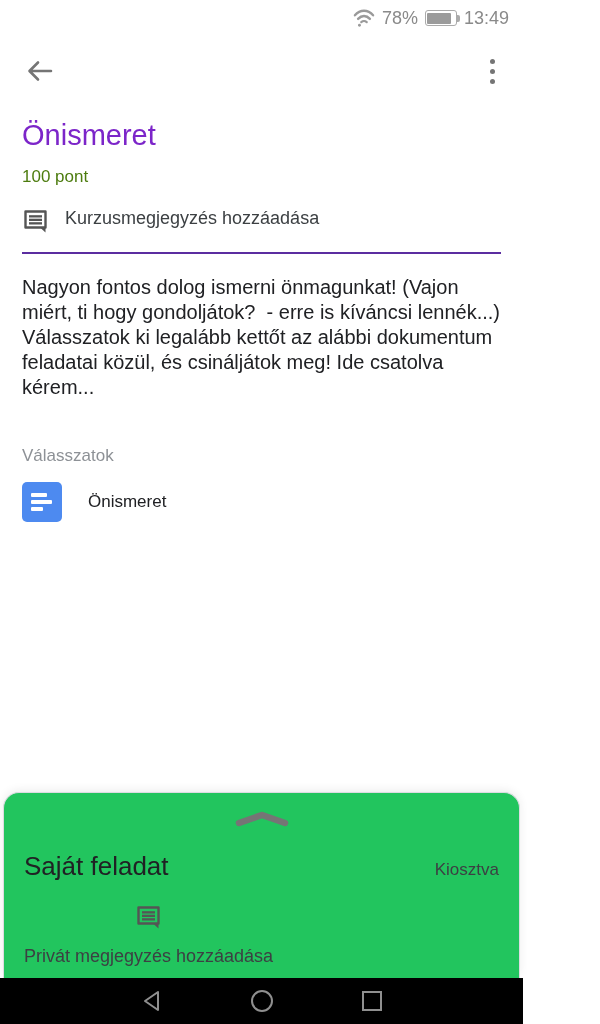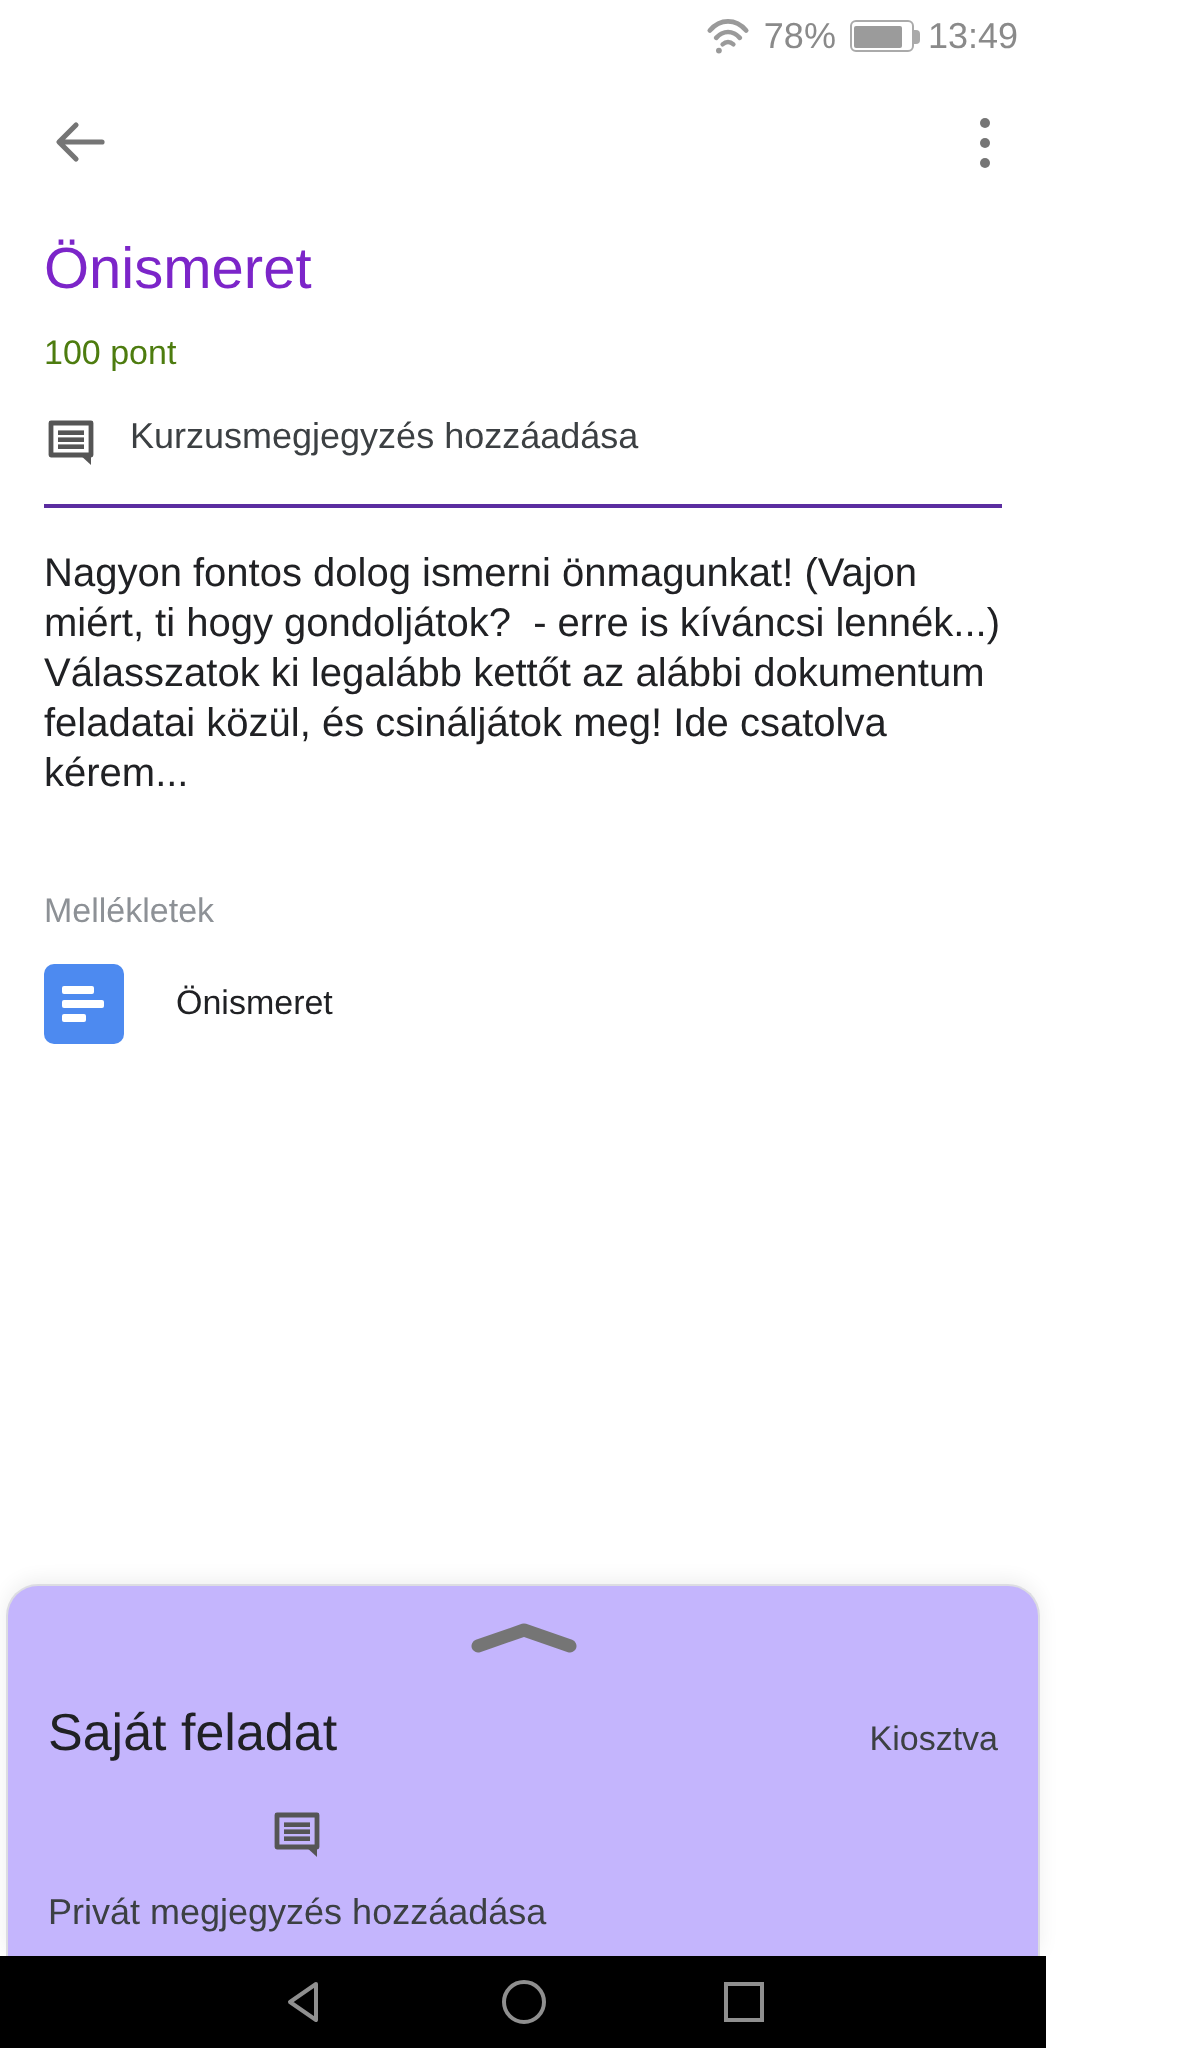--- a/index.html
+++ b/index.html
@@ -86,21 +86,21 @@
   .gdoc-icon i { display: block; height: 4px; background: #ffffff; border-radius: 1px; }
   .gdoc-icon i.l1 { width: 16px; }
   .gdoc-icon i.l2 { width: 21px; }
   .gdoc-icon i.l3 { width: 12px; }
   .attachment-name { font-size: 17px; color: #202124; }
 
   
   .bottom-sheet {
     position: absolute; left: 3px; right: 3px; bottom: 46px;
     height: 186px;
-    background: #c4b5fd;
+    background: #22c55e;
     border: 1px solid #dcdce2;
     border-bottom: none;
     border-radius: 16px 16px 0 0;
     box-shadow: 0 -2px 10px rgba(0,0,0,0.07);
     padding: 0 20px;
   }
   .sheet-handle {
     width: 100%; display: flex; justify-content: center;
     padding-top: 16px;
     background: none; border: none; cursor: pointer;
@@ -175,21 +175,21 @@
         <rect x="7" y="14.2" width="13" height="2.3" fill="#555555"></rect>
       </svg>
       <span class="label">Kurzusmegjegyzés hozzáadása</span>
     </button>
 
     <hr class="accent-divider">
 
     <div class="description">Nagyon fontos dolog ismerni önmagunkat! (Vajon miért, ti hogy gondoljátok?  - erre is kíváncsi lennék...)
 Válasszatok ki legalább kettőt az alábbi dokumentum feladatai közül, és csináljátok meg! Ide csatolva kérem...</div>
 
-    <div class="attachments-label">Mellékletek</div>
+    <div class="attachments-label">Válasszatok</div>
 
     <button class="attachment-item">
       <span class="gdoc-icon">
         <i class="l1"></i>
           <i class="l2"></i>
           <i class="l3"></i>
       </span>
       <span class="attachment-name">Önismeret</span>
     </button>
   </div>

